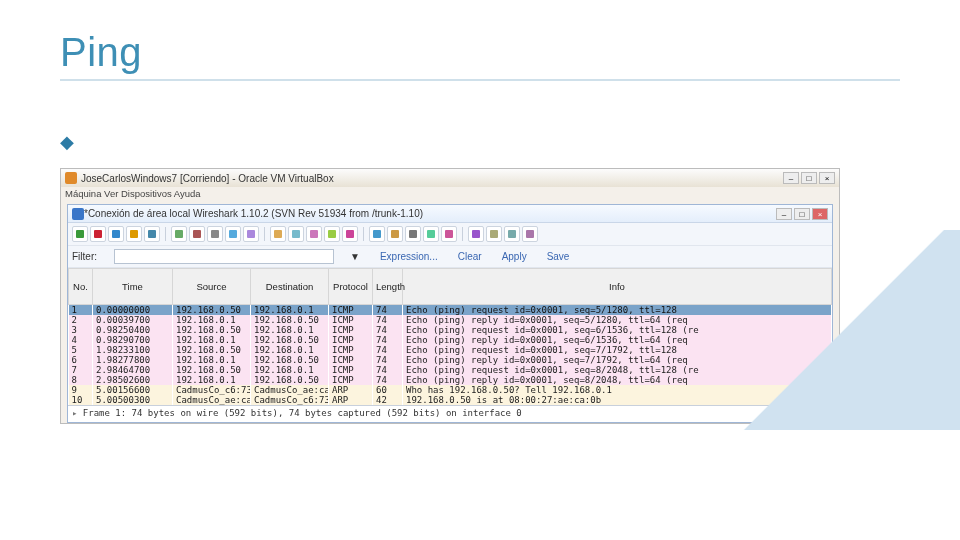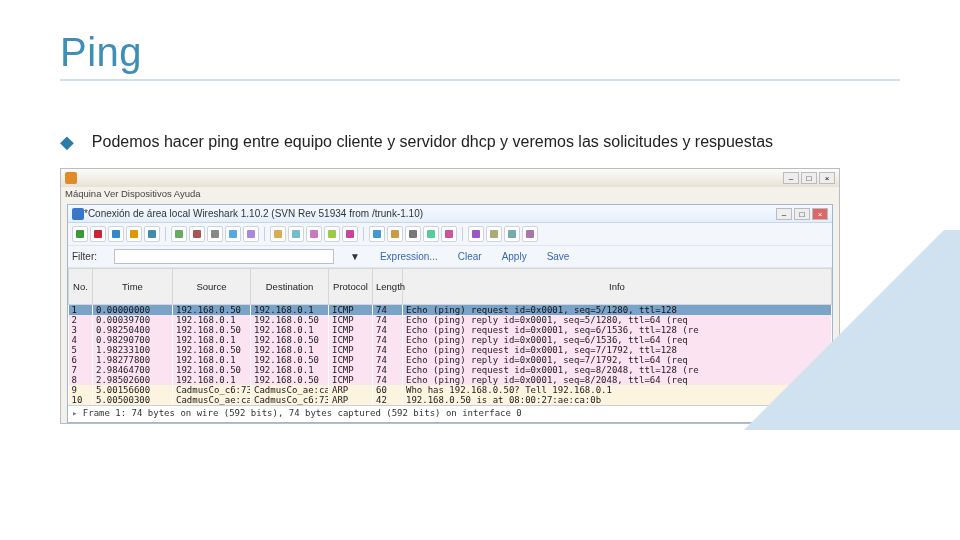--- a/index.html
+++ b/index.html
@@ -59,26 +59,26 @@
 <body>
 
 <div class="slide">
   <div class="accent-tri"></div>
 
   <h1 class="title">Ping</h1>
 
   <div class="body">
     <div class="bullet">
       <span class="mark">◆</span>
-      <span class="txt">Podemos hacer ping entre equipo cliente y servidor dhcp y veremos las solicitudes y respuestas</span>
     </div>
 
     <div class="vbox">
       <div class="vbox-title">
         <span class="vicon"></span>
+        <span class="t">JoseCarlosWindows7 [Corriendo] - Oracle VM VirtualBox</span>
         <span class="ctrls">
           <span>–</span>
           <span>□</span>
           <span>×</span>
         </span>
       </div>
       <div class="vbox-menu">Máquina   Ver   Dispositivos   Ayuda</div>
 
       <div class="ws">
         <div class="ws-title">

